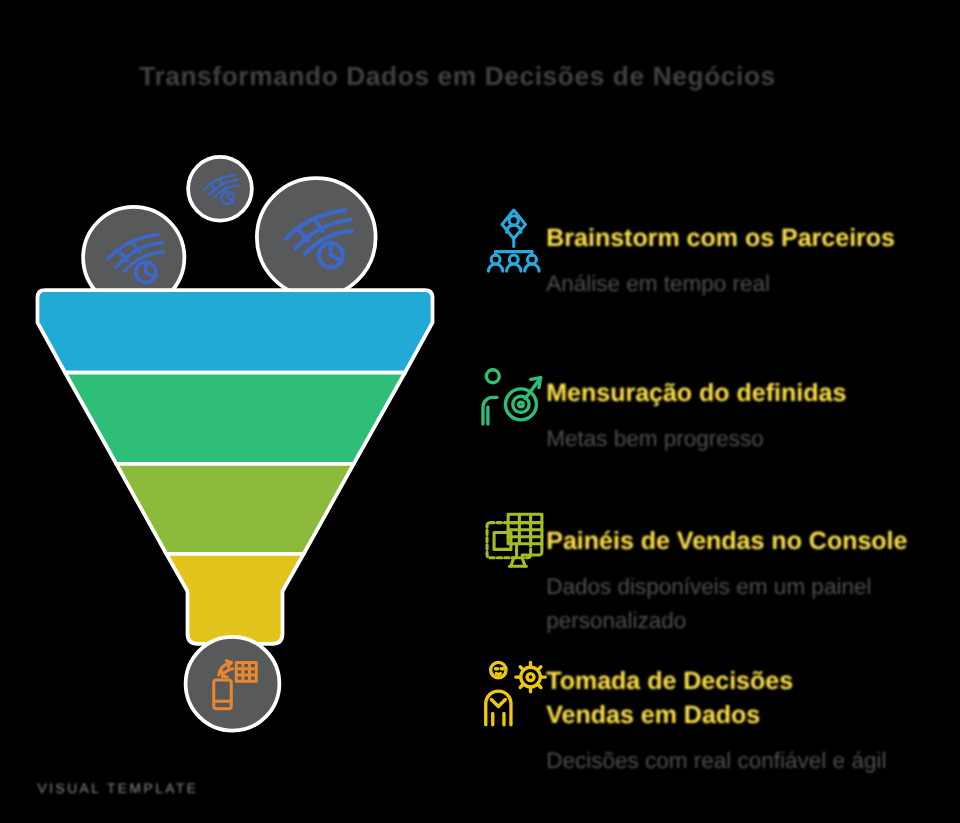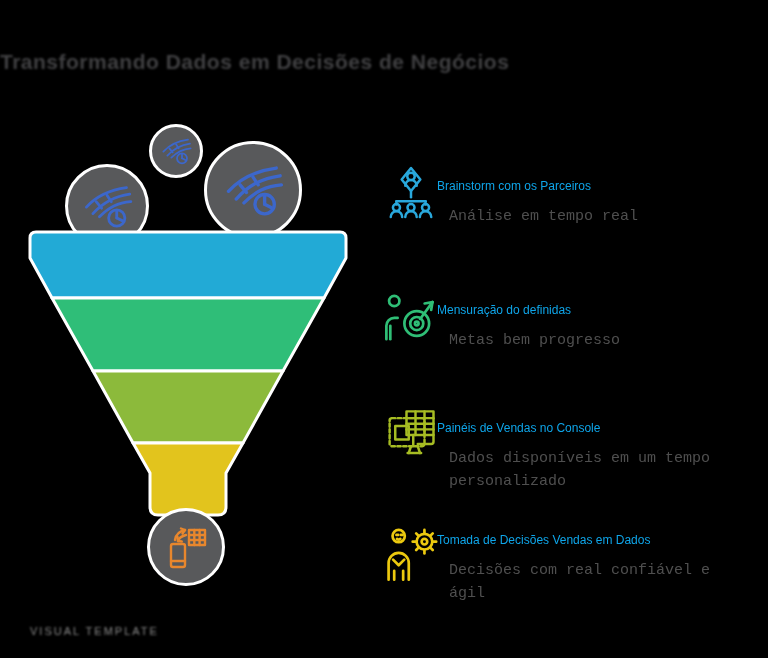--- a/index.html
+++ b/index.html
@@ -1,41 +1,41 @@
 <!DOCTYPE html>
 <html><head>
 <meta charset="utf-8">
 <style>
   html,body{margin:0;padding:0;background:#000;}
   .canvas{position:relative;width:768px;height:658px;background:#000;overflow:hidden;
           font-family:"Liberation Sans", sans-serif;}
   .blur-sm{filter:blur(0.7px);}
   .blur-md{filter:blur(0.9px);}
 
-  .title{position:absolute;top:50px;left:0;width:732px;text-align:left;
+  .title{position:absolute;top:50px;left:0;width:732px;text-align:center;
          font-size:21px;font-weight:bold;color:#414143;letter-spacing:0.5px;}
 
   
   .bubble{position:absolute;border-radius:50%;background:#58595b;border:3px solid #ffffff;
           display:flex;align-items:center;justify-content:center;box-sizing:border-box;}
   .bubble-small{left:149px;top:124px;width:54px;height:54px;}
   .bubble-medium{left:65px;top:164px;width:84px;height:84px;}
   .bubble-large{left:204px;top:141px;width:98px;height:98px;}
   .bubble-bottom{left:147px;top:508px;width:78px;height:78px;z-index:5;}
 
   .funnel-svg{position:absolute;left:0;top:0;z-index:3;}
   .funnel-band{stroke:#ffffff;stroke-width:3;stroke-linejoin:round;}
 
   .icon-stroke{fill:none;stroke-linecap:round;stroke-linejoin:round;}
 
   
   .item-icon{position:absolute;}
   .item-text{position:absolute;left:437px;width:300px;}
-  .item-heading{font-size:12px;font-weight:normal;color:#0ea5e9;line-height:1.35;margin:0 0 9px 0;}
-  .item-body{font-size:15px;color:#4f4f4f;line-height:1.5;margin:12px;font-family:Liberation Mono, monospace;}
+  .item-heading{font-size:20px;font-weight:bold;color:#fde047;line-height:1.35;margin:0 0 9px 0;}
+  .item-body{font-size:18px;color:#4f4f4f;line-height:1.5;margin:0;}
   .w250{max-width:252px;}
   .w280{max-width:280px;}
 
   .watermark{position:absolute;left:30px;top:625px;font-size:11px;color:#8a8a8a;
              letter-spacing:2px;filter:blur(1px);}
 </style>
 </head>
 <body>
 
 <div class="canvas">
@@ -170,21 +170,21 @@
         <path d="M26 24 V34"></path>
           <path d="M44 24 V30 a2 2 0 0 1 -2 2 H30"></path>
         <path d="M21 40 h12"></path>
           <path d="M24 34 l-2 6"></path>
           <path d="M30 34 l2 6"></path>
       </g>
     </svg>
   </div>
   <div class="item-text" style="top:420px;">
     <p class="item-heading blur-sm">Painéis de Vendas no Console</p>
-    <p class="item-body blur-sm w280">Dados disponíveis em um tempo personalizado</p>
+    <p class="item-body blur-sm w280">Dados disponíveis em um painel personalizado</p>
   </div>
 
   <div class="item-icon" style="left:384px;top:526px;">
     <svg width="54" height="56" viewBox="0 0 48 50">
       <g class="icon-stroke" stroke-width="2.4" stroke="#ecc90f">
         <circle cx="13" cy="9" r="5.5"></circle>
         <path d="M11 8 h1.5 M15 8 h1.5 M11.5 11.5 q1.5 1.3 3 0"></path>
         <path d="M4 48 V33 a9 9 0 0 1 18 0 V48"></path>
         <path d="M9 48 V40 M17 48 V40"></path>
         <path d="M8 30 l5 5 5 -5"></path>

